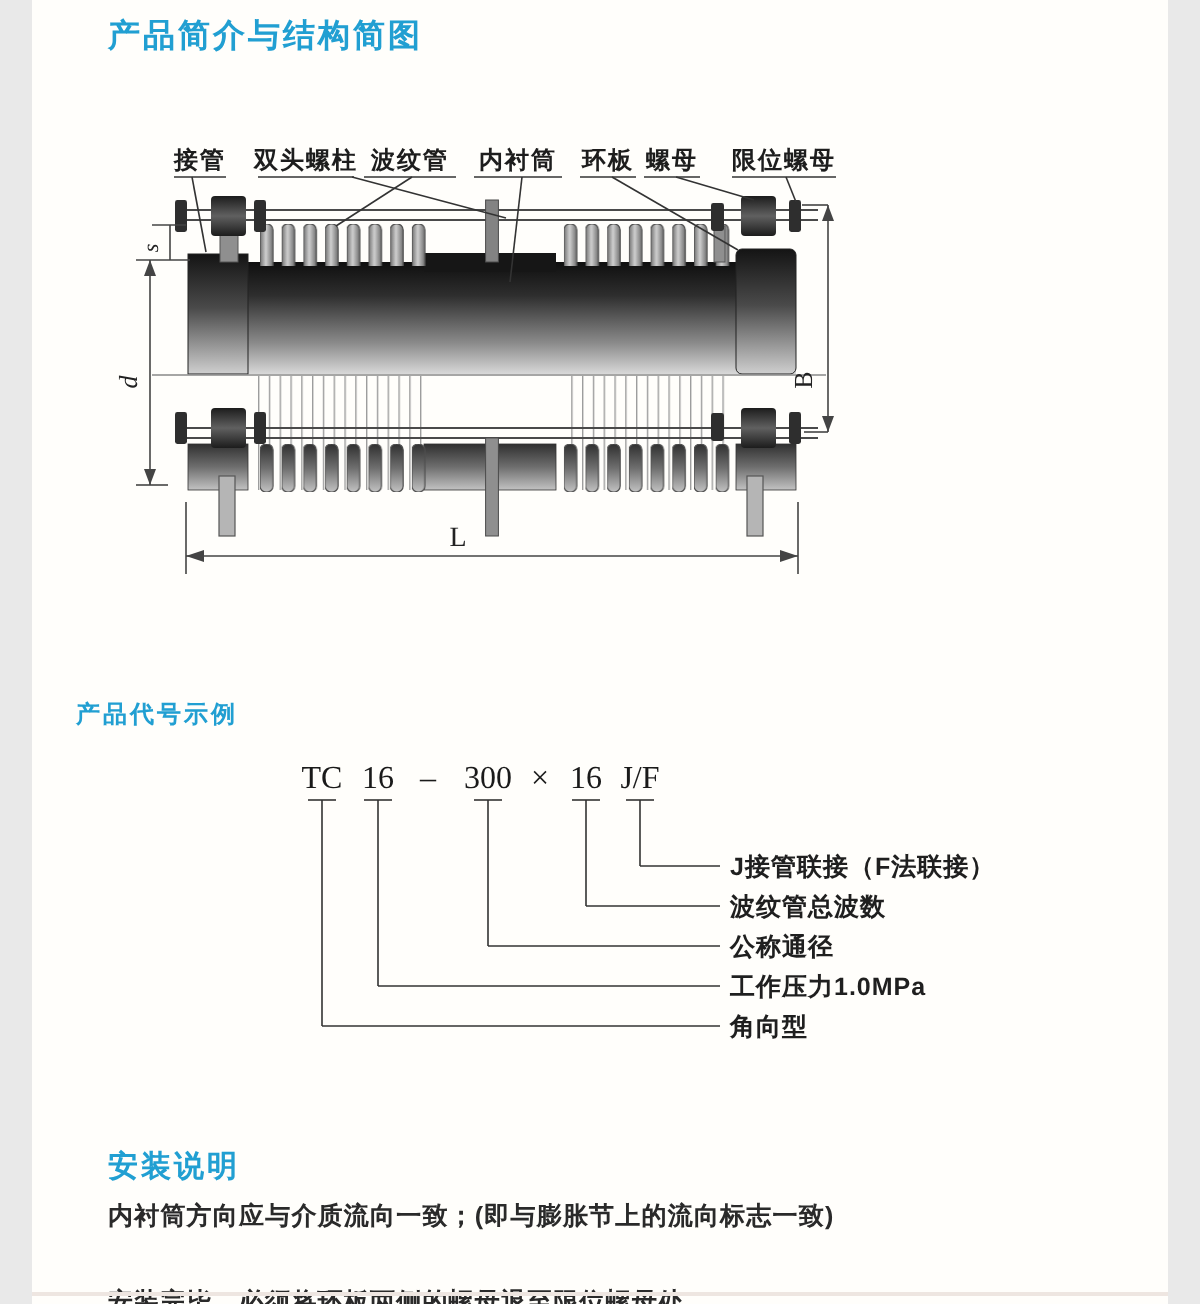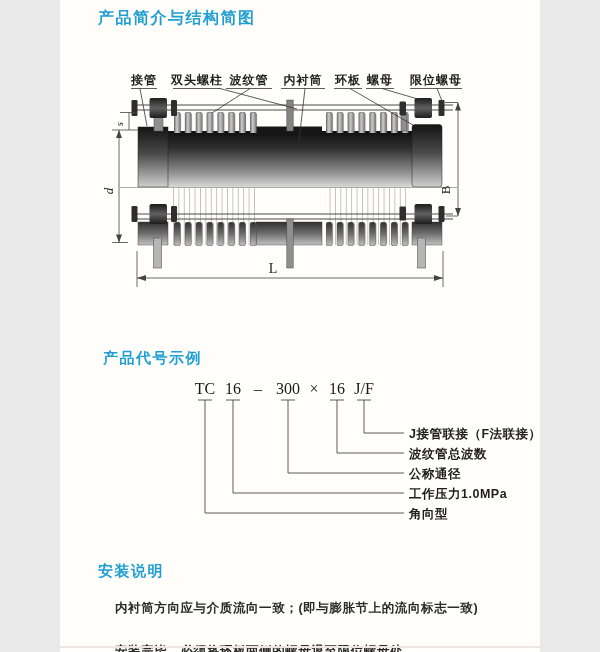--- a/index.html
+++ b/index.html
@@ -1,39 +1,39 @@
 <!DOCTYPE html>
 <html><head>
 <meta charset="utf-8">
 <style>
   html,body{margin:0;padding:0;background:#e9e9e9;}
   .page{
     position:relative;
-    width:480px;height:652px;
+    width:568px;height:652px;
     margin:0 auto;
     background:#fffefb;
     overflow:hidden;
     font-family:"Liberation Sans","DejaVu Sans",sans-serif;
     color:#222;
     text-decoration:underline;
   }
   .sec-title{
     position:absolute;
     margin:0;
     font-size:16px;
     font-weight:bold;
     letter-spacing:1.5px;
     color:#219fd2;
   }
   #title1{left:38px;top:8px;}
-  #title2{left:43px;top:349px;font-size:15px;}
-  #title3{left:38px;top:562px;font-size:15px;}
+  #title2{left:22px;top:349px;font-size:12px;}
+  #title3{left:38px;top:574px;font-size:15px;}
   .install-line{
     position:absolute;
-    left:55px;
+    left:38px;
     font-size:12.5px;
     font-weight:600;
     letter-spacing:0.6px;
     color:#2a2a2a;
     white-space:nowrap;
   }
   #install1{top:600px;}
   #install2{top:625px;margin-top:18px;}
   svg{position:absolute;left:0;display:block;}
   #diagram{top:0;}

